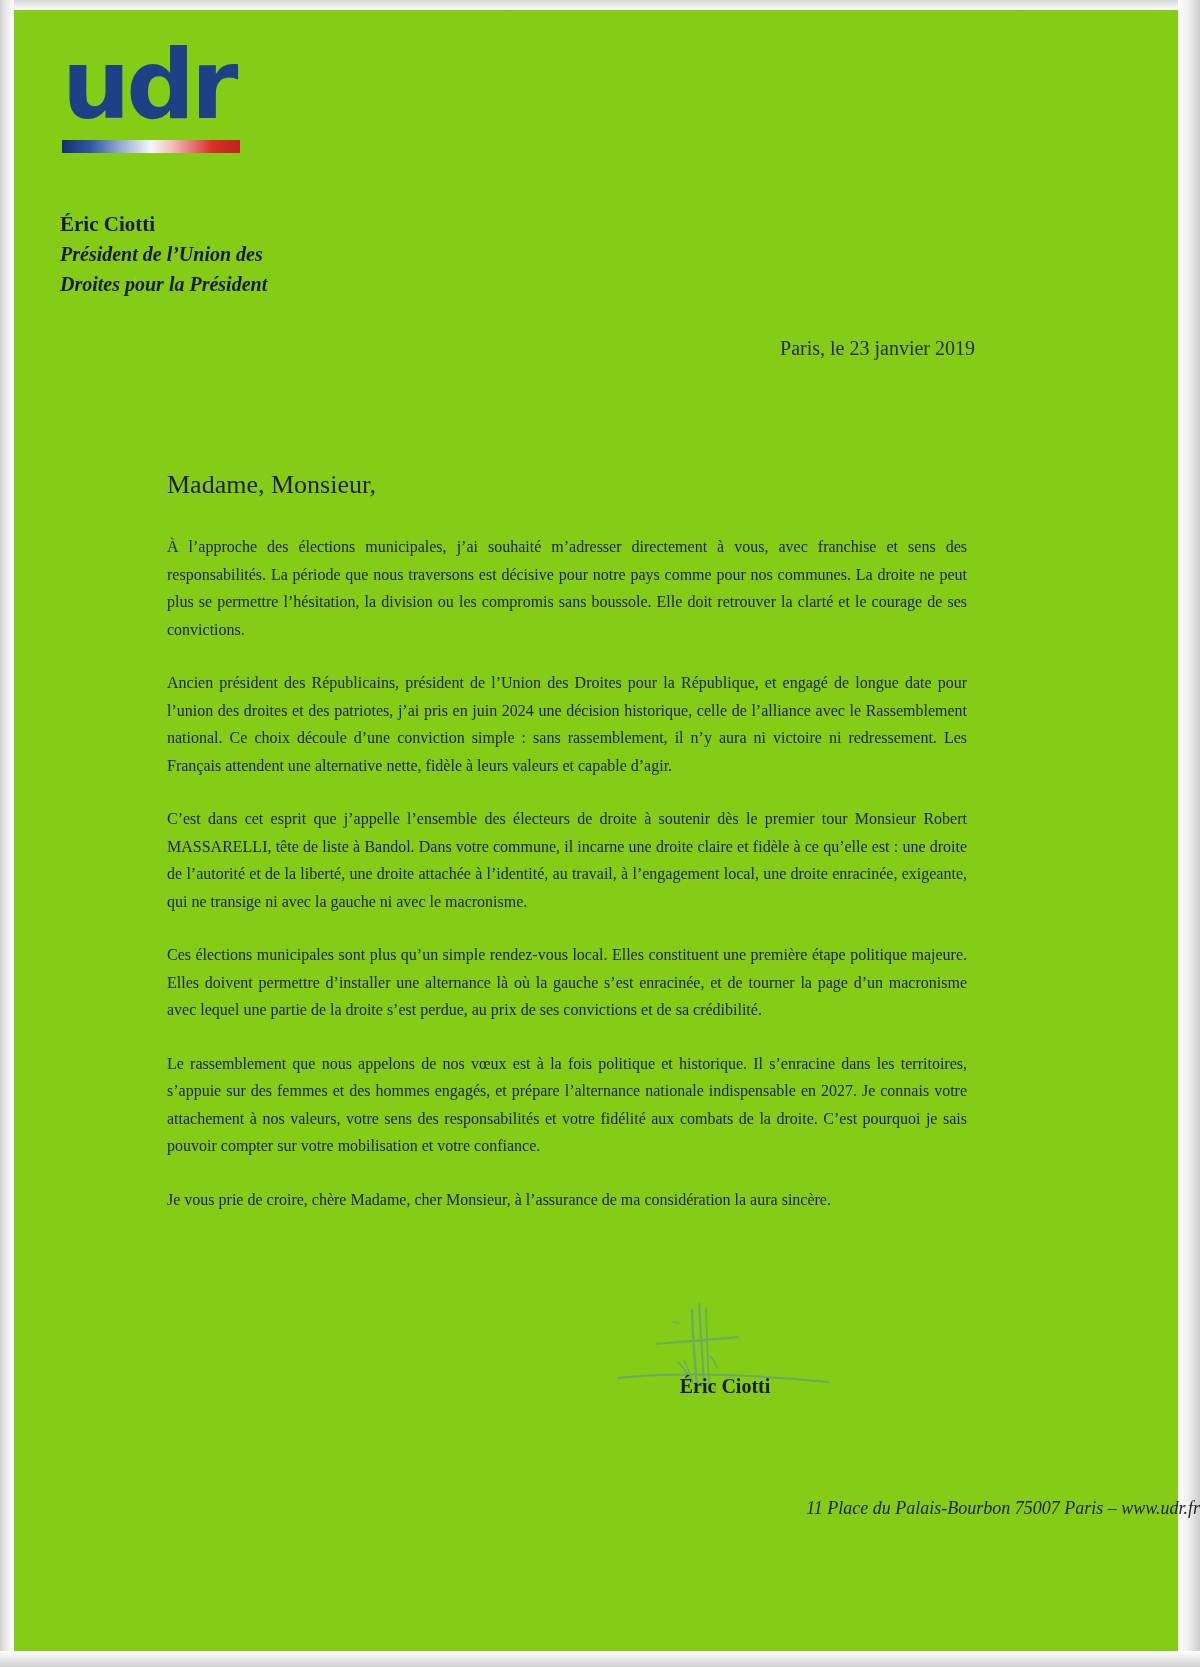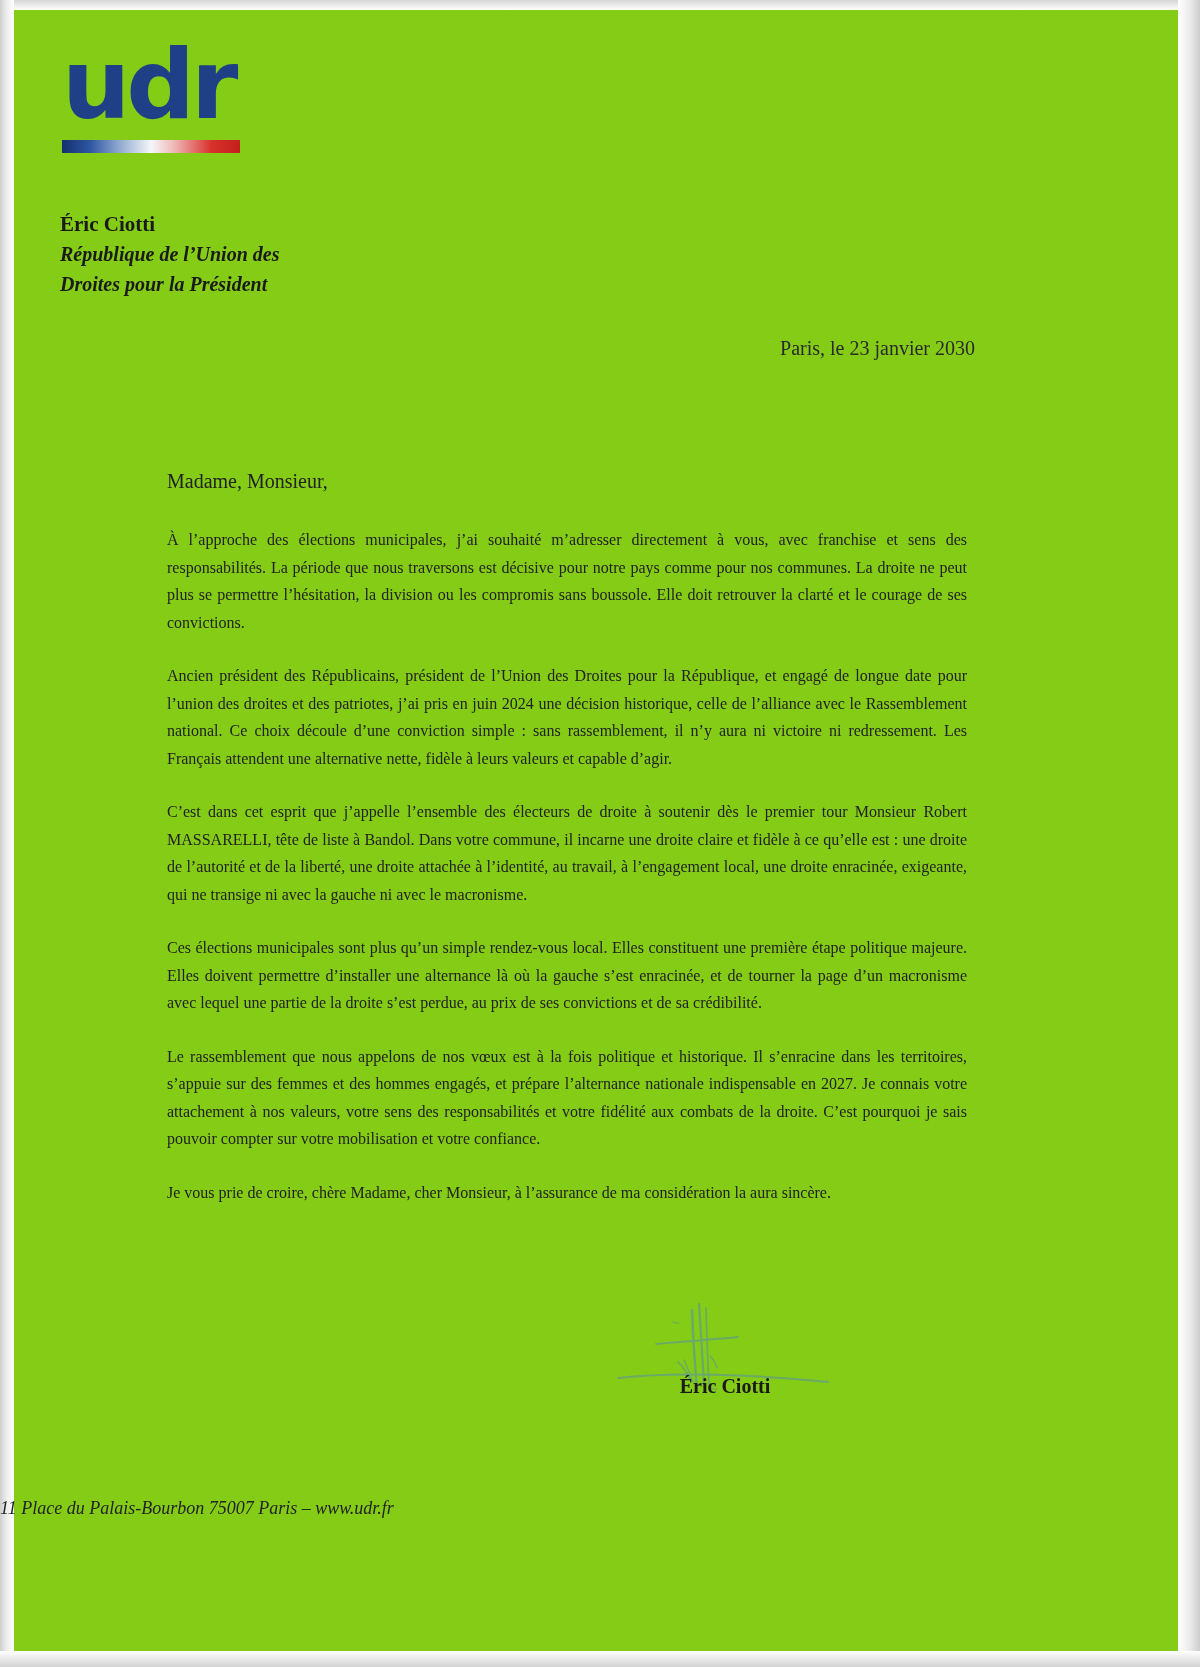--- a/index.html
+++ b/index.html
@@ -114,21 +114,21 @@
   }
 
   
   .letter-body {
     position: absolute;
     left: 167px;
     top: 470px;
     width: 800px;
   }
   .salutation {
-    font-size: 20px;
+    font-size: 26px;
     color: #222;
     margin: 0 0 33px 0;
   }
   .para {
     font-size: 16px;
     color: #222;
     text-align: justify;
     text-justify: inter-word;
     line-height: 1.72;
     margin: 0 0 26px 0;
@@ -154,21 +154,21 @@
     font-weight: 700;
     color: #1a1a1a;
   }
 
   
   .footer {
     position: absolute;
     left: 0;
     top: 1498px;
     width: 1200px;
-    text-align: left;
+    text-align: right;
     font-size: 18px;
     font-style: italic;
     color: #232323;
   }
 </style>
 </head>
 <body>
 
 <div class="page">
 
@@ -177,25 +177,25 @@
   <div class="scan-edge-right"></div>
   <div class="scan-edge-bottom"></div>
 
   <div class="logo">
     <div class="logo-word">udr</div>
     <div class="logo-bar"></div>
   </div>
 
   <div class="sender">
     <div class="sender-name">Éric Ciotti</div>
-    <div class="sender-role">République de l’Union des</div>
+    <div class="sender-role">Président de l’Union des</div>
     <div class="sender-role">Droites pour la Président</div>
   </div>
 
-  <div class="date-line">Paris, le 23 janvier 2030</div>
+  <div class="date-line">Paris, le 23 janvier 2019</div>
 
   <div class="letter-body">
     <p class="salutation">Madame, Monsieur,</p>
     <p class="para">À l’approche des élections municipales, j’ai souhaité m’adresser directement à vous, avec franchise et sens des responsabilités. La période que nous traversons est décisive pour notre pays comme pour nos communes. La droite ne peut plus se permettre l’hésitation, la division ou les compromis sans boussole. Elle doit retrouver la clarté et le courage de ses convictions.</p>
     <p class="para">Ancien président des Républicains, président de l’Union des Droites pour la République, et engagé de longue date pour l’union des droites et des patriotes, j’ai pris en juin 2024 une décision historique, celle de l’alliance avec le Rassemblement national. Ce choix découle d’une conviction simple : sans rassemblement, il n’y aura ni victoire ni redressement. Les Français attendent une alternative nette, fidèle à leurs valeurs et capable d’agir.</p>
     <p class="para">C’est dans cet esprit que j’appelle l’ensemble des électeurs de droite à soutenir dès le premier tour Monsieur Robert MASSARELLI, tête de liste à Bandol. Dans votre commune, il incarne une droite claire et fidèle à ce qu’elle est : une droite de l’autorité et de la liberté, une droite attachée à l’identité, au travail, à l’engagement local, une droite enracinée, exigeante, qui ne transige ni avec la gauche ni avec le macronisme.</p>
     <p class="para">Ces élections municipales sont plus qu’un simple rendez-vous local. Elles constituent une première étape politique majeure. Elles doivent permettre d’installer une alternance là où la gauche s’est enracinée, et de tourner la page d’un macronisme avec lequel une partie de la droite s’est perdue, au prix de ses convictions et de sa crédibilité.</p>
     <p class="para">Le rassemblement que nous appelons de nos vœux est à la fois politique et historique. Il s’enracine dans les territoires, s’appuie sur des femmes et des hommes engagés, et prépare l’alternance nationale indispensable en 2027. Je connais votre attachement à nos valeurs, votre sens des responsabilités et votre fidélité aux combats de la droite. C’est pourquoi je sais pouvoir compter sur votre mobilisation et votre confiance.</p>
     <p class="para">Je vous prie de croire, chère Madame, cher Monsieur, à l’assurance de ma considération la aura sincère.</p>
   </div>

